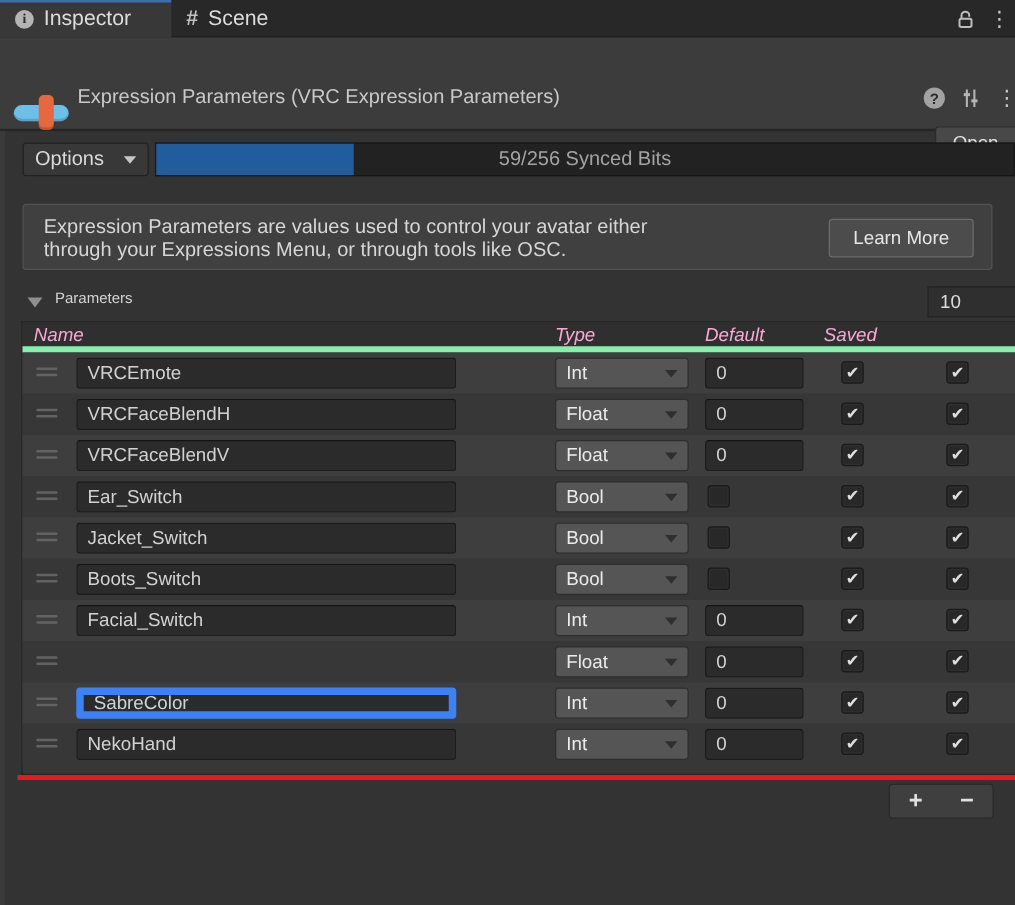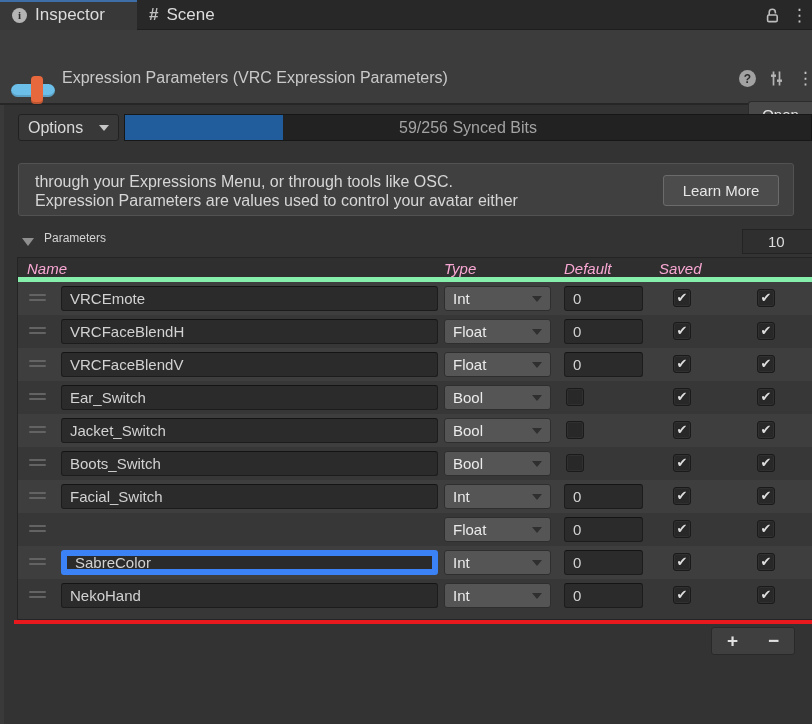--- a/index.html
+++ b/index.html
@@ -36,38 +36,38 @@
   .progress-fill { position:absolute; left:0; top:0; height:100%; background:#215d9c; }
   .progress-text { position:absolute; left:0; top:0; width:100%; height:100%; display:flex; align-items:center; justify-content:center; font-size:16px; color:#a3a3a3; }
   
   .infobox { position:absolute; left:18px; top:163px; width:776px; height:53px; background:#404040; border:1px solid #525252; border-radius:3px; }
   .infobox-text { position:absolute; left:16px; top:8px; font-size:16px; line-height:19px; color:#d6d6d6; }
   .learn-more { position:absolute; right:14px; top:11px; width:116px; height:31px; background:#4c4c4c; border:1px solid #6b6b6b; border-radius:3px; color:#e6e6e6; font-size:15px; display:flex; align-items:center; justify-content:center; }
   
   .params-head { position:absolute; left:0; top:229px; width:812px; height:25px; }
   .foldout-tri { position:absolute; left:22px; top:9px; width:0; height:0; border-left:6px solid transparent; border-right:6px solid transparent; border-top:8px solid #8f8f8f; }
   .params-label { position:absolute; left:44px; top:2px; font-size:12px; color:#d4d4d4; }
-  .count-field { position:absolute; right:0; top:0; width:70px; height:25px; background:#2f2f2f; border:1px solid #232323; border-right:none; color:#dcdcdc; font-size:15px; display:flex; align-items:center; padding-left:25px; }
+  .count-field { position:absolute; right:0; top:0; width:70px; height:25px; background:#2f2f2f; border:1px solid #232323; border-right:none; color:#dcdcdc; font-size:15px; display:flex; align-items:center; padding-left:9px; }
   
   .table { position:absolute; left:17px; top:257px; width:795px; border:1px solid #242424; border-right:none; background:#373737; }
   .thead { position:relative; height:24px; background:#2f2f2f; border-bottom:5px solid #86efac; font-size:15px; color:#f9a8d4;font-style:italic; }
   .th { position:absolute; top:2px; }
   .th-name   { left:9px; }
   .th-type   { left:426px; }
   .th-default{ left:546px; }
   .th-saved  { left:641px; }
   .th-synced { left:713px;margin-top:33px; }
   .tbody { padding-bottom:7px; }
   .row { position:relative; height:33px; }
   .row.alt-a { background:#3e3e3e; }
   .row.alt-b { background:#373737; }
   .drag { position:absolute; left:11px; top:12px; width:17px; height:9px; }
   .drag i { display:block; width:17px; height:2px; background:#636363; border-radius:1px; margin-bottom:3px; }
   .field { position:absolute; top:4px; height:25px; background:#2b2b2b; border:1px solid #1c1c1c; border-top-color:#141414; border-radius:3px; color:#d2d2d2; font-size:15px; font-family:"Liberation Sans", sans-serif; padding:0 8px; outline:none; }
-  .name-field { left:43px; width:377px; }
+  .name-field { left:43px; width:304px; }
   .name-field.focused { border:6px solid #3b82f6; }
   .default-field { left:546px; width:79px; }
   .dropdown { position:absolute; left:426px; top:4px; width:107px; height:25px; background:#555555; border:1px solid #2e2e2e; border-radius:3px; display:flex; align-items:center; padding:0 8px; font-size:15px; color:#ebebeb; }
   .dd-arrow { position:absolute; right:8px; top:9px; width:0; height:0; border-left:5px solid transparent; border-right:5px solid transparent; border-top:6px solid #2f2f2f; }
   .checkbox { position:absolute; top:7px; width:18px; height:18px; background:#282828; border:1px solid #1a1a1a; border-radius:3px; box-shadow: inset 0 0 0 1px rgba(255,255,255,0.04); display:flex; align-items:center; justify-content:center; }
   .cb-default { left:548px; }
   .cb-saved  { left:655px; }
   .cb-synced { left:739px; }
   .checkbox .check { display:none; color:#dedede; font-size:13px; line-height:1; transform:translateY(-1px); }
   .checkbox.checked .check { display:block; }
@@ -127,22 +127,22 @@
     <span>Options</span>
     <span class="dd-caret"></span>
   </div>
   <div class="progress">
     <div class="progress-fill" style="width: 23.0469%; background: rgb(33, 93, 156);"></div>
     <div class="progress-text">59/256 Synced Bits</div>
   </div>
 
   <div class="infobox">
     <div class="infobox-text">
+      <div>Expression Parameters are values used to control your avatar either</div>
       <div>through your Expressions Menu, or through tools like OSC.</div>
-      <div>Expression Parameters are values used to control your avatar either</div>
     </div>
     <div class="learn-more">Learn More</div>
   </div>
 
   <div class="params-head">
     <span class="foldout-tri"></span>
     <span class="params-label">Parameters</span>
     <div class="count-field">10</div>
   </div>
 

